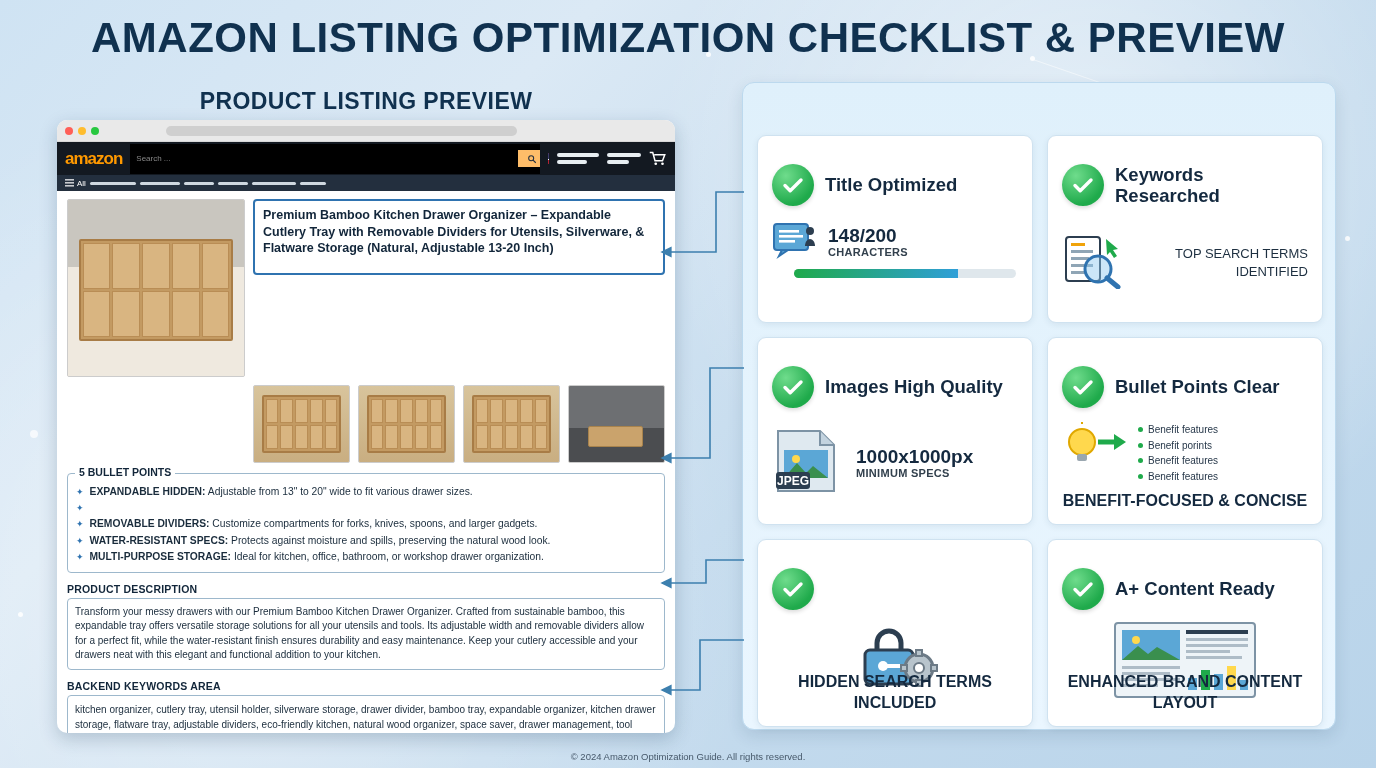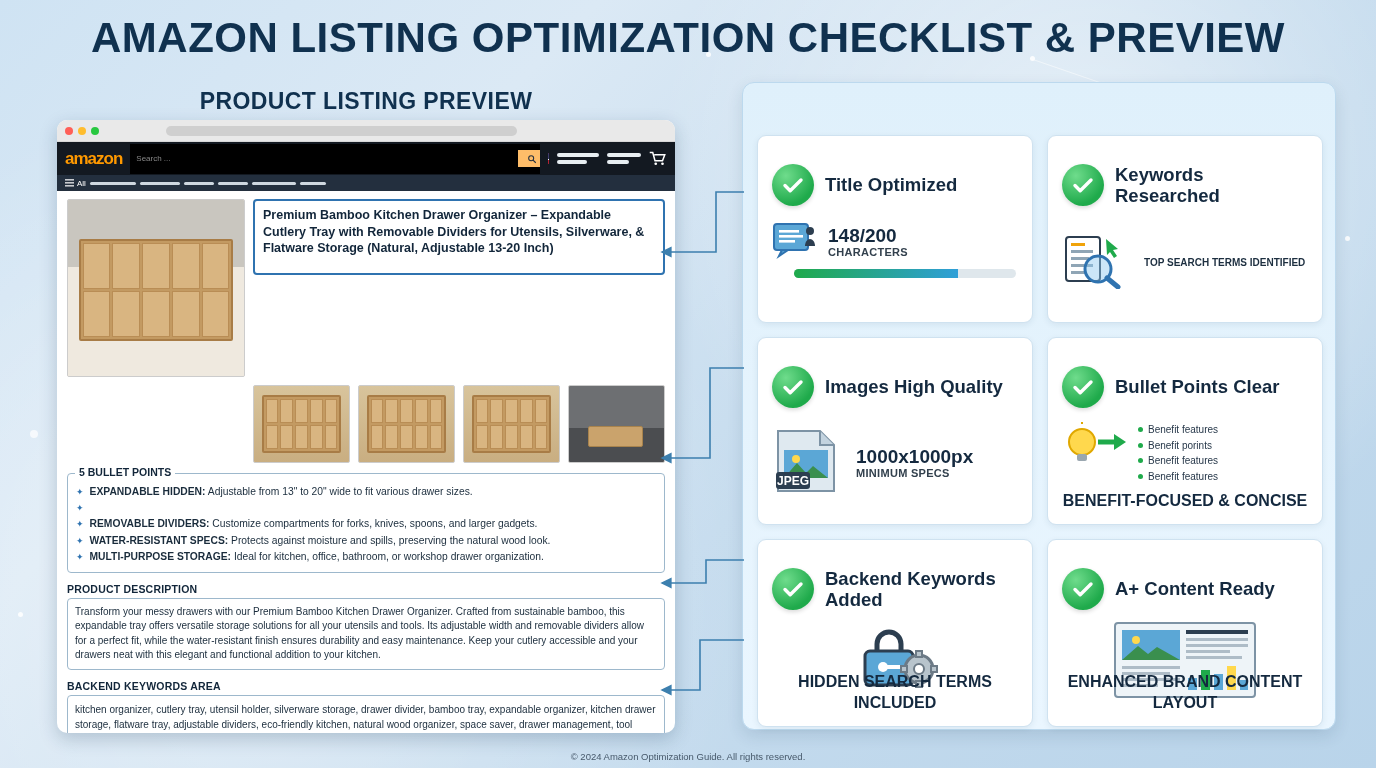--- a/index.html
+++ b/index.html
@@ -135,21 +135,21 @@
   .card-title { font-size:18.5px; font-weight:bold; color:#14293f; line-height:1.15; }
 
   .card-body { margin-top: 14px; display:flex; align-items:center; gap:10px; }
   .metric-num { font-size:19px; font-weight:bold; color:#14293f; line-height:1.1; }
   .metric-sub { font-size:11px; font-weight:bold; color:#32404d; letter-spacing:.3px; }
   .progress { position:absolute; left:36px; right:16px; bottom:44px; height:9px; border-radius:5px; background:#dfe7ec; overflow:hidden;}
   .progress > div { height:100%; background: linear-gradient(90deg,#1faa4b,#2f9fd8); }
 
   .mini-caption { position:absolute; left:0; right:0; bottom:12px; text-align:center; font-size:16px; font-weight:bold; color:#14293f; line-height:1.3;}
 
-  .kw-text { font-size:10px; font-weight:bold; color:#1d2f40; line-height:1.35;text-align:right; }
+  .kw-text { font-size:13px; font-weight:normal; color:#1d2f40; line-height:1.35;text-align:right; }
   .benefit-list { font-size:10px; color:#27384a; line-height:1.55; }
   .benefit-list div { display:flex; align-items:center; gap:5px; }
   .benefit-list i { width:5px; height:5px; border-radius:50%; background:#1faa4b; display:inline-block; }
 
   .footer { position:absolute; bottom:6px; left:0; width:100%; text-align:center; font-size:9.5px; color:#46586a; }
 
   
   .arrow { position:absolute; stroke:#3c7fae; fill:none; stroke-width:1.6; }
   svg.arrows { position:absolute; left:0; top:0; width:1376px; height:768px; pointer-events:none; }
 </style>
@@ -474,21 +474,20 @@
         <div class="mini-caption">BENEFIT-FOCUSED &amp; CONCISE</div>
       </div>
 
       <div class="card">
         <div class="card-head">
           <div class="check">
             <svg viewBox="0 0 24 24">
                 <path d="M4 12.5l5.2 5.2L20 7" fill="none" stroke="#fff" stroke-width="3.4" stroke-linecap="round" stroke-linejoin="round"></path>
               </svg>
           </div>
-          <div class="card-title">Backend Keywords Added</div>
         </div>
         <div style="display:flex;justify-content:center;margin-top:12px">
           <svg width="92" height="70" viewBox="0 0 92 70">
             <path d="M28 28v-7a12 12 0 0124 0v7" fill="none" stroke="#2c3e50" stroke-width="5"></path>
             <rect x="16" y="28" width="48" height="34" rx="5" fill="#5ba7d6" stroke="#2c3e50" stroke-width="3"></rect>
             <circle cx="34" cy="44" r="5" fill="#fff"></circle>
               <rect x="38" y="42" width="16" height="4" fill="#fff"></rect>
             <circle cx="70" cy="46" r="14" fill="#b8c4cc" stroke="#6c7a86" stroke-width="3"></circle>
             <circle cx="70" cy="46" r="5" fill="#fff" stroke="#6c7a86" stroke-width="2"></circle>
             <g fill="#b8c4cc" stroke="#6c7a86" stroke-width="2">

